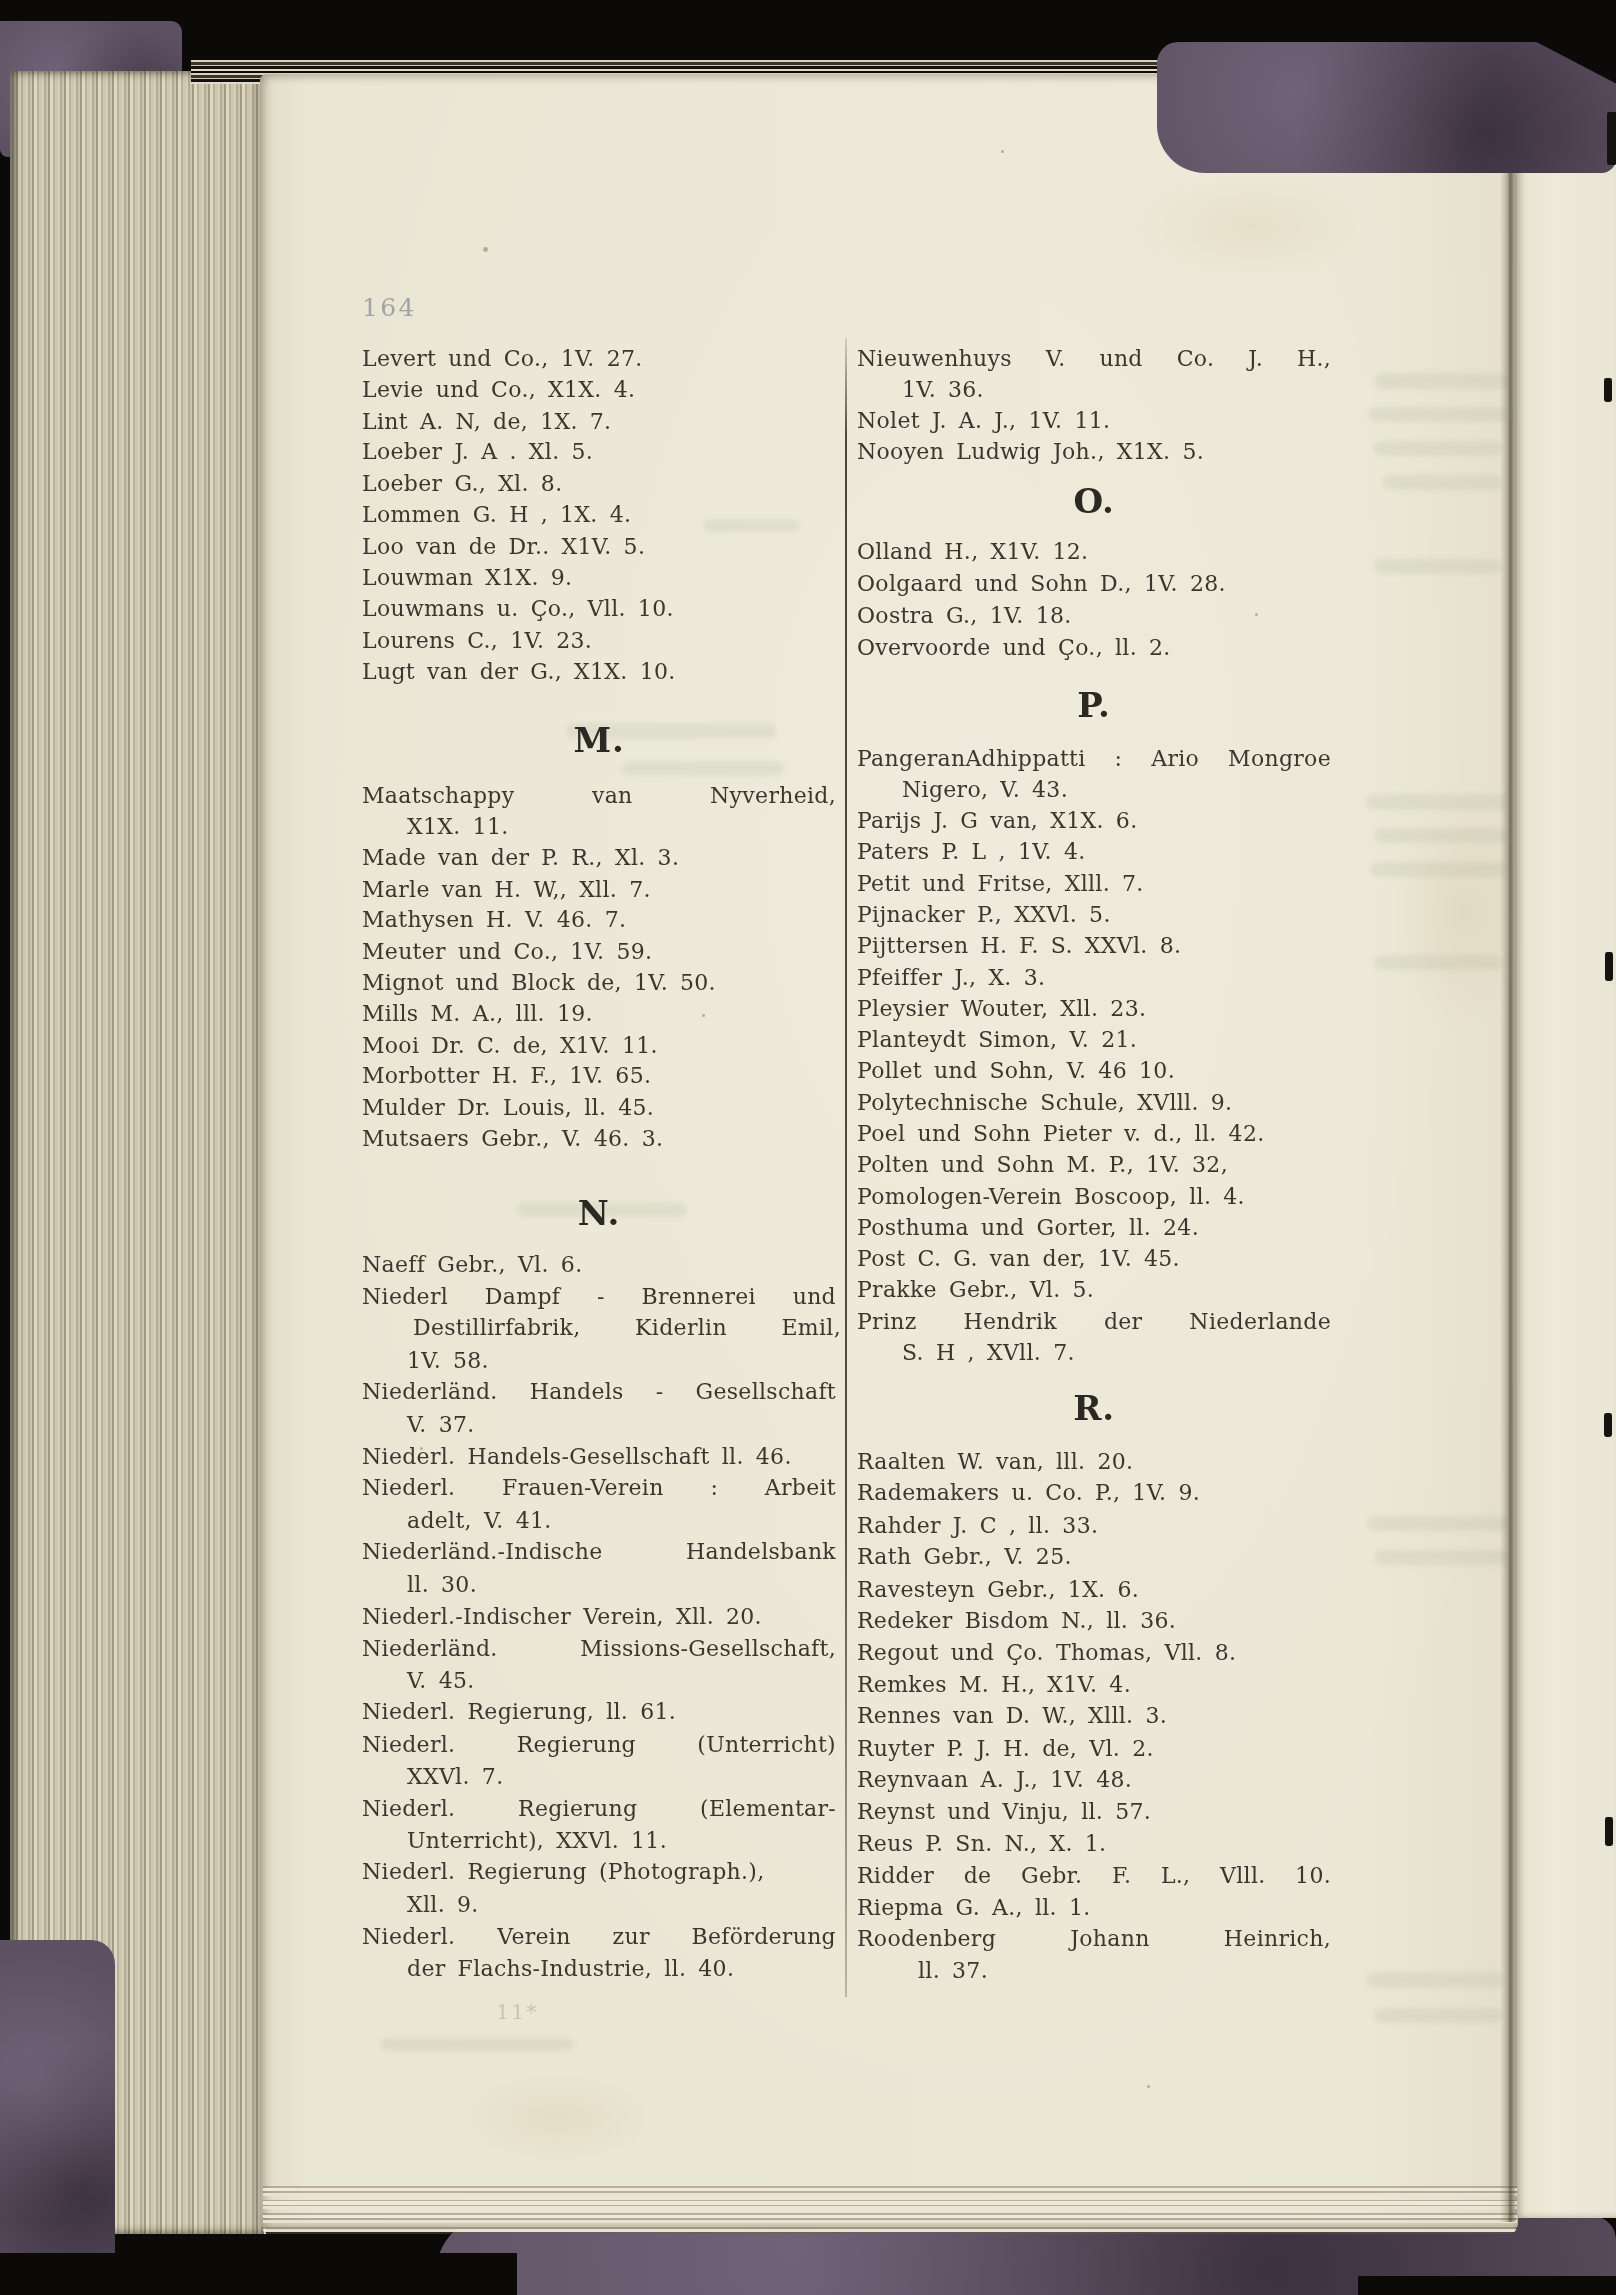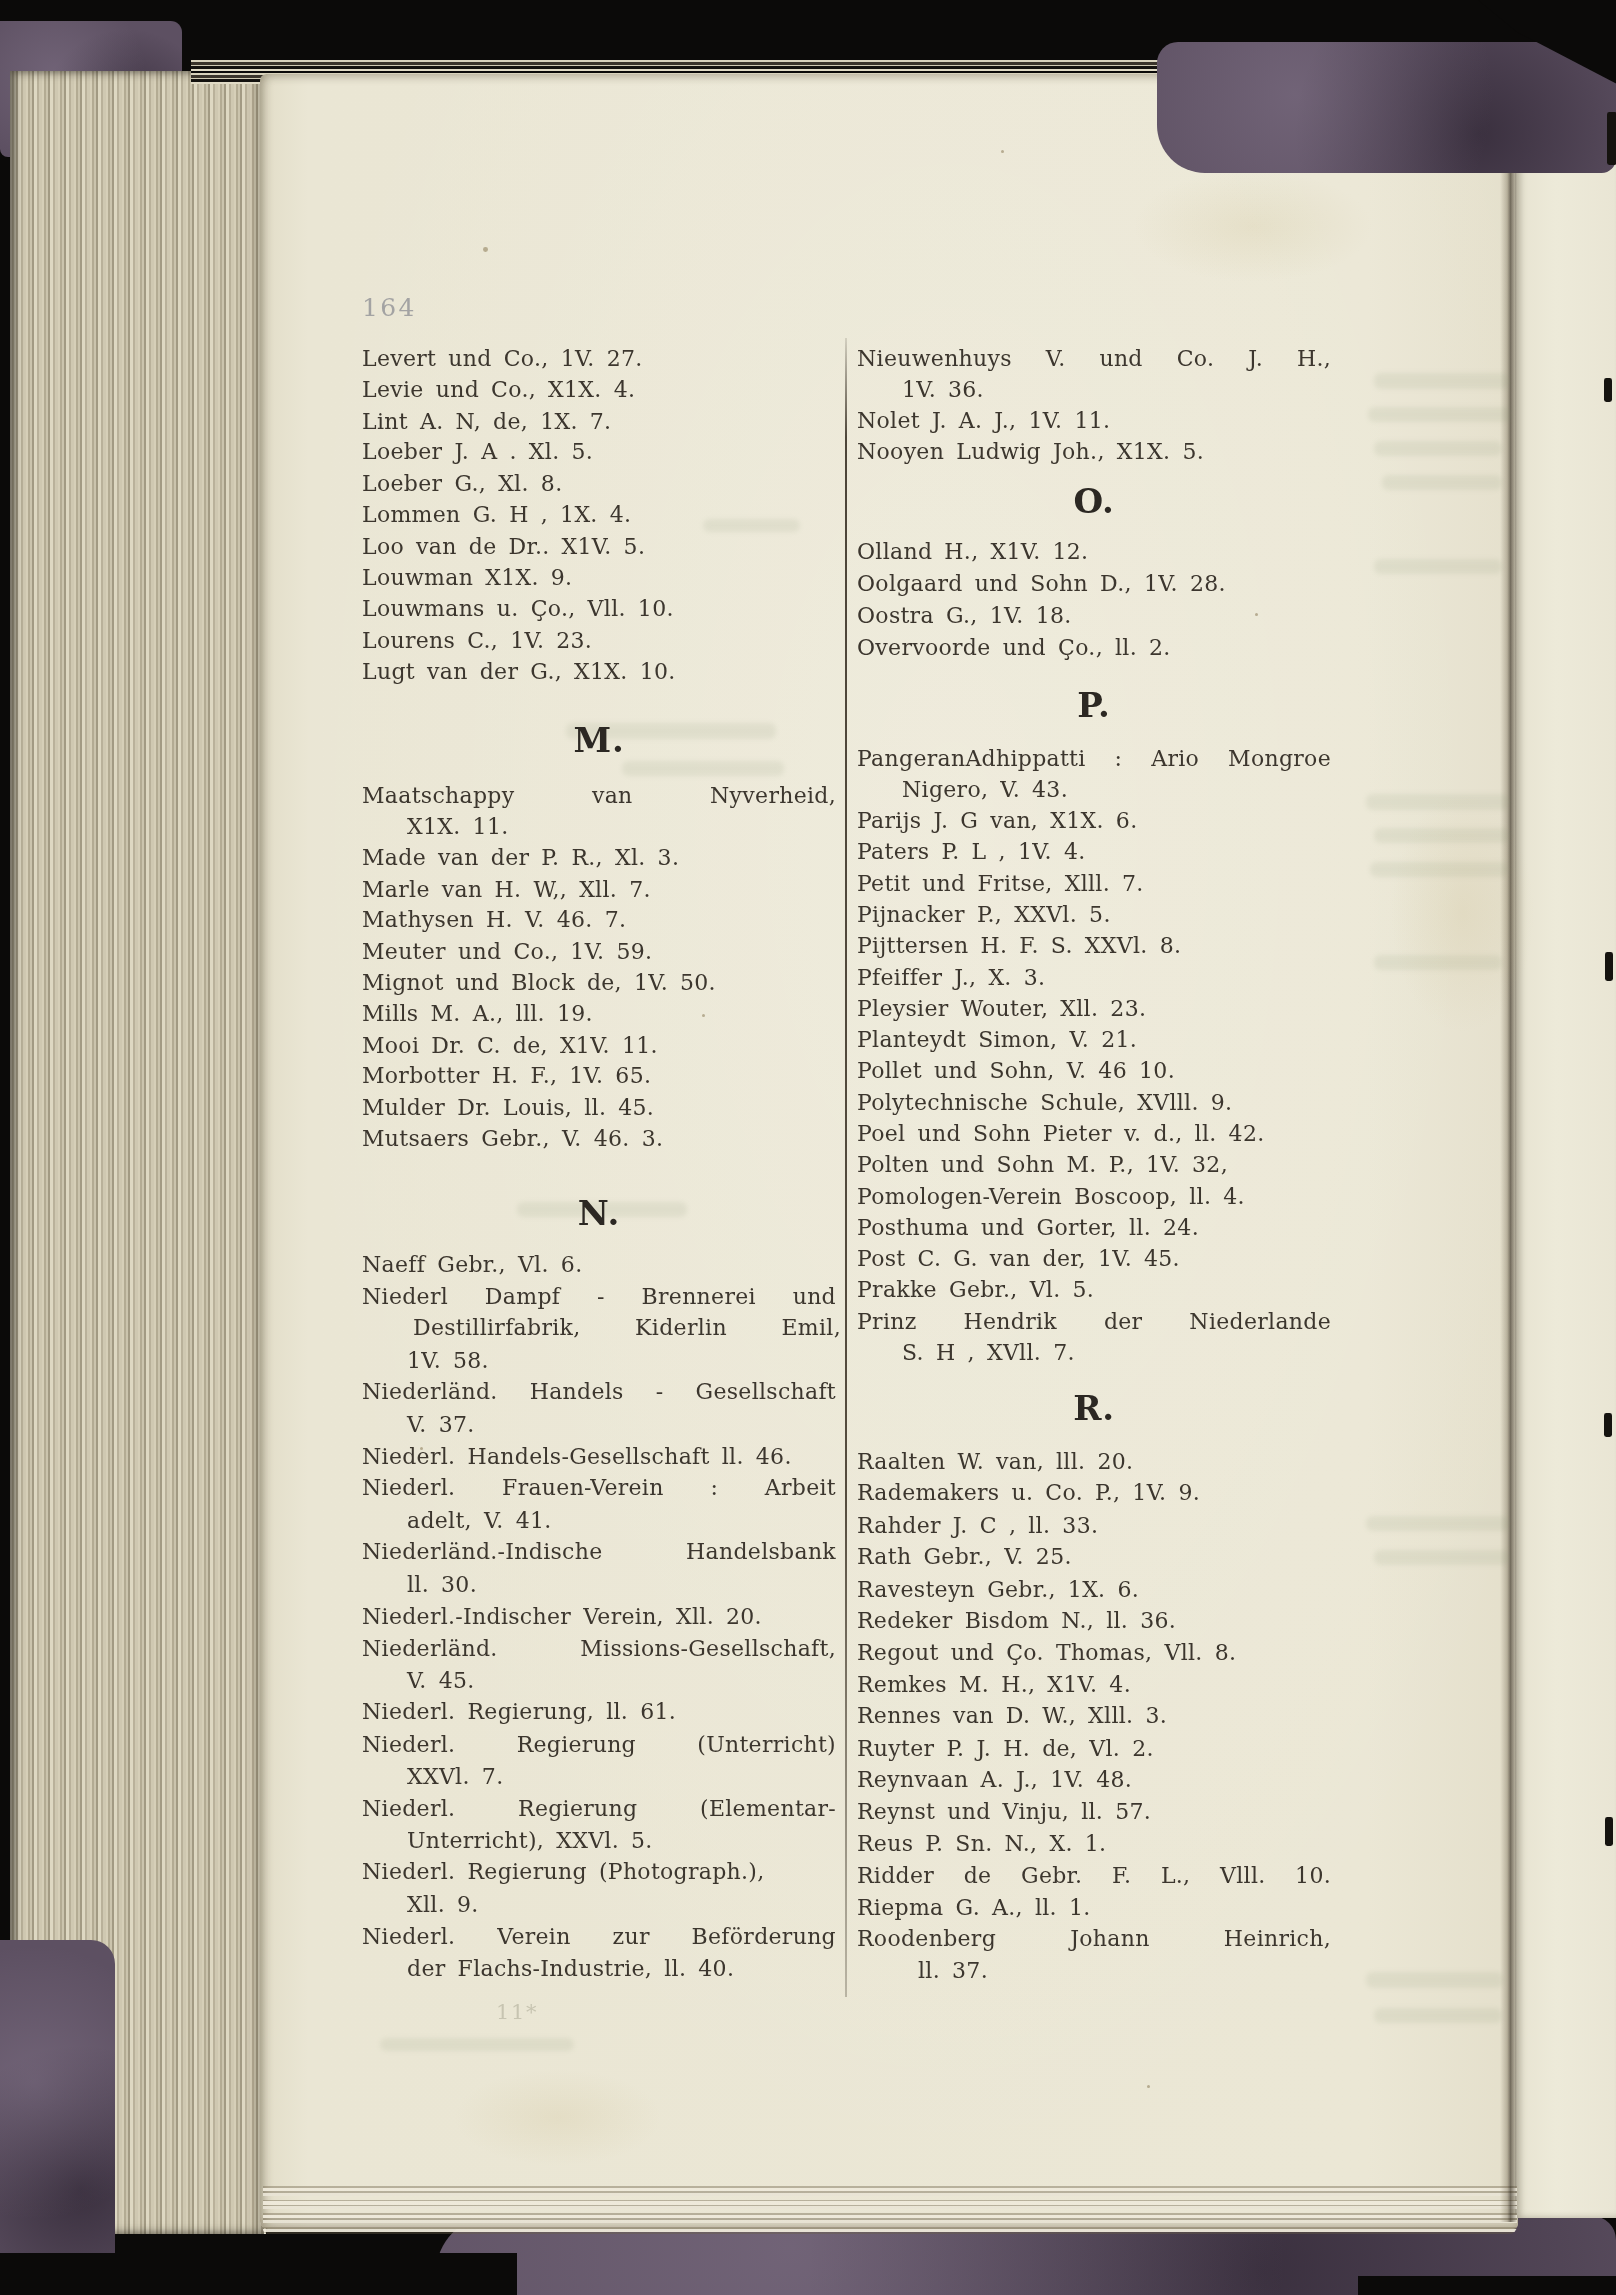--- a/index.html
+++ b/index.html
@@ -135,21 +135,21 @@
     <div class="line" style="left: 407px; top: 1506px;">adelt, V. 41.</div>
     <div class="line wide" style="left: 362px; top: 1537px; width: 474px;">Niederländ.-Indische Handelsbank</div>
     <div class="line" style="left: 407px; top: 1570px;">ll. 30.</div>
     <div class="line" style="left: 362px; top: 1602px;">Niederl.-Indischer Verein, Xll. 20.</div>
     <div class="line wide" style="left: 362px; top: 1634px; width: 474px;">Niederländ. Missions-Gesellschaft,</div>
     <div class="line" style="left: 407px; top: 1666px;">V. 45.</div>
     <div class="line" style="left: 362px; top: 1697px;">Niederl. Regierung, ll. 61.</div>
     <div class="line wide" style="left: 362px; top: 1730px; width: 474px;">Niederl. Regierung (Unterricht)</div>
     <div class="line" style="left: 407px; top: 1762px;">XXVl. 7.</div>
     <div class="line wide" style="left: 362px; top: 1794px; width: 474px;">Niederl. Regierung (Elementar-</div>
-    <div class="line" style="left: 407px; top: 1826px;">Unterricht), XXVl. 5.</div>
+    <div class="line" style="left: 407px; top: 1826px;">Unterricht), XXVl. 11.</div>
     <div class="line" style="left: 362px; top: 1857px;">Niederl. Regierung (Photograph.),</div>
     <div class="line" style="left: 407px; top: 1890px;">Xll. 9.</div>
     <div class="line wide" style="left: 362px; top: 1922px; width: 474px;">Niederl. Verein zur Beförderung</div>
     <div class="line" style="left: 407px; top: 1954px;">der Flachs-Industrie, ll. 40.</div>
     <div class="line wide" style="left: 857px; top: 344px; width: 474px;">Nieuwenhuys V. und Co. J. H.,</div>
     <div class="line" style="left: 902px; top: 375px;">1V. 36.</div>
     <div class="line" style="left: 857px; top: 406px;">Nolet J. A. J., 1V. 11.</div>
     <div class="line" style="left: 857px; top: 437px;">Nooyen Ludwig Joh., X1X. 5.</div>
     <div class="sec-header" style="left: 857px; top: 483px;">O.</div>
     <div class="line" style="left: 857px; top: 537px;">Olland H., X1V. 12.</div>

